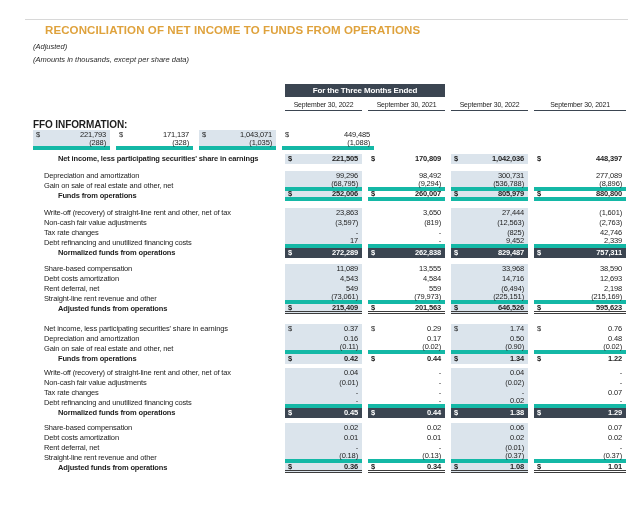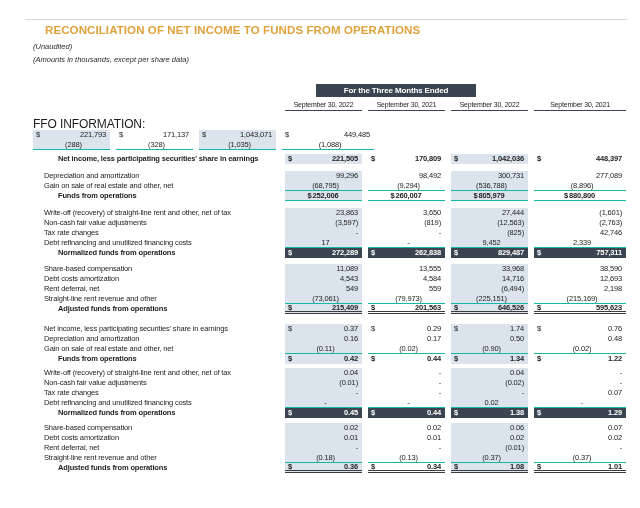--- a/index.html
+++ b/index.html
@@ -14,72 +14,72 @@
   .title{
     position:absolute;left:33px;top:24px;
     font-size:11.5px;font-weight:bold;color:#DFA23C;letter-spacing:0.1px;white-space:nowrap;padding-left:12px;
   }
   .sub1{position:absolute;left:33px;top:42px;font-style:italic;font-size:7.5px;color:#2a2a2a;}
   .sub2{position:absolute;left:33px;top:55px;font-style:italic;font-size:7.5px;color:#2a2a2a;}
 
   .table{position:absolute;left:33px;top:84px;width:593px;font-size:7.5px;letter-spacing:-0.15px;}
 
   
-  .period-row{display:flex;gap:31px;}
+  .period-row{display:flex;}
   .spacer{width:252px;flex:none;}
   .period-bar{
     background:#3B4551;color:#ffffff;font-weight:bold;
     font-size:8px;text-align:center;height:13px;line-height:13px;flex:none;
   }
   .bar-3mo{width:160px;}
   .bar-9mo{width:175px;margin-left:6px;}
 
   
   .date-row{display:flex;margin-top:3px;}
   .date-cell{
     flex:none;width:77px;text-align:center;font-size:6.9px;color:#222;
     padding:1px 0 2px 0;border-bottom:1.5px solid #3B4551;margin-left:6px;box-sizing:border-box;
   }
   .date-cell.d0{margin-left:0;}
   .date-cell.d3{width:92px;}
 
   
   .section{margin-top:8px;}
   .section + .section{margin-top:10px;}
-  .sec-heading{font-weight:normal;font-size:12px;height:11px;line-height:11px;letter-spacing:-0.1px;}
+  .sec-heading{font-weight:bold;font-size:10px;height:11px;line-height:11px;letter-spacing:-0.1px;}
   .group{margin-top:0;}
   .row{display:flex;height:10px;align-items:stretch;}
   .row .label{
     flex:none;width:252px;line-height:10px;white-space:nowrap;overflow:hidden;
     box-sizing:border-box;
   }
   .row .label.ind1{padding-left:11px;}
   .row .label.ind2{padding-left:25px;}
   .cell{
     flex:none;width:77px;margin-left:6px;box-sizing:border-box;
     display:flex;justify-content:space-between;align-items:center;line-height:10px;
   }
   .cell.c0{margin-left:0;}
   .cell.c3{width:92px;}
   .cell.shade{background:#DBE4EC;}
   .dollar{padding-left:3px;min-width:5px;}
   .val{padding-right:4px;text-align:right;}
   .bold{font-weight:bold;}
-  .uline .cell{border-bottom:1px solid #14b8a6;justify-content:center;}
+  .uline .cell{border-bottom:4px solid #14b8a6;}
   .dline .cell{border-bottom:3px double #3c3c3c;}
   .dark .cell{background:#3B4551;color:#ffffff;font-weight:bold;}
 </style>
 </head>
 <body>
 
 <div class="page">
   <div class="top-rule"></div>
 
   <div class="title">RECONCILIATION OF NET INCOME TO FUNDS FROM OPERATIONS</div>
-  <div class="sub1">(Unaudited)</div>
+  <div class="sub1">(Adjusted)</div>
   <div class="sub2">(Amounts in thousands, except per share data)</div>
 
   <div class="table">
 
     <div class="period-row">
       <div class="spacer"></div>
       <div class="period-bar bar-3mo">For the Three Months Ended</div>
     </div>
 
     <div class="date-row">

